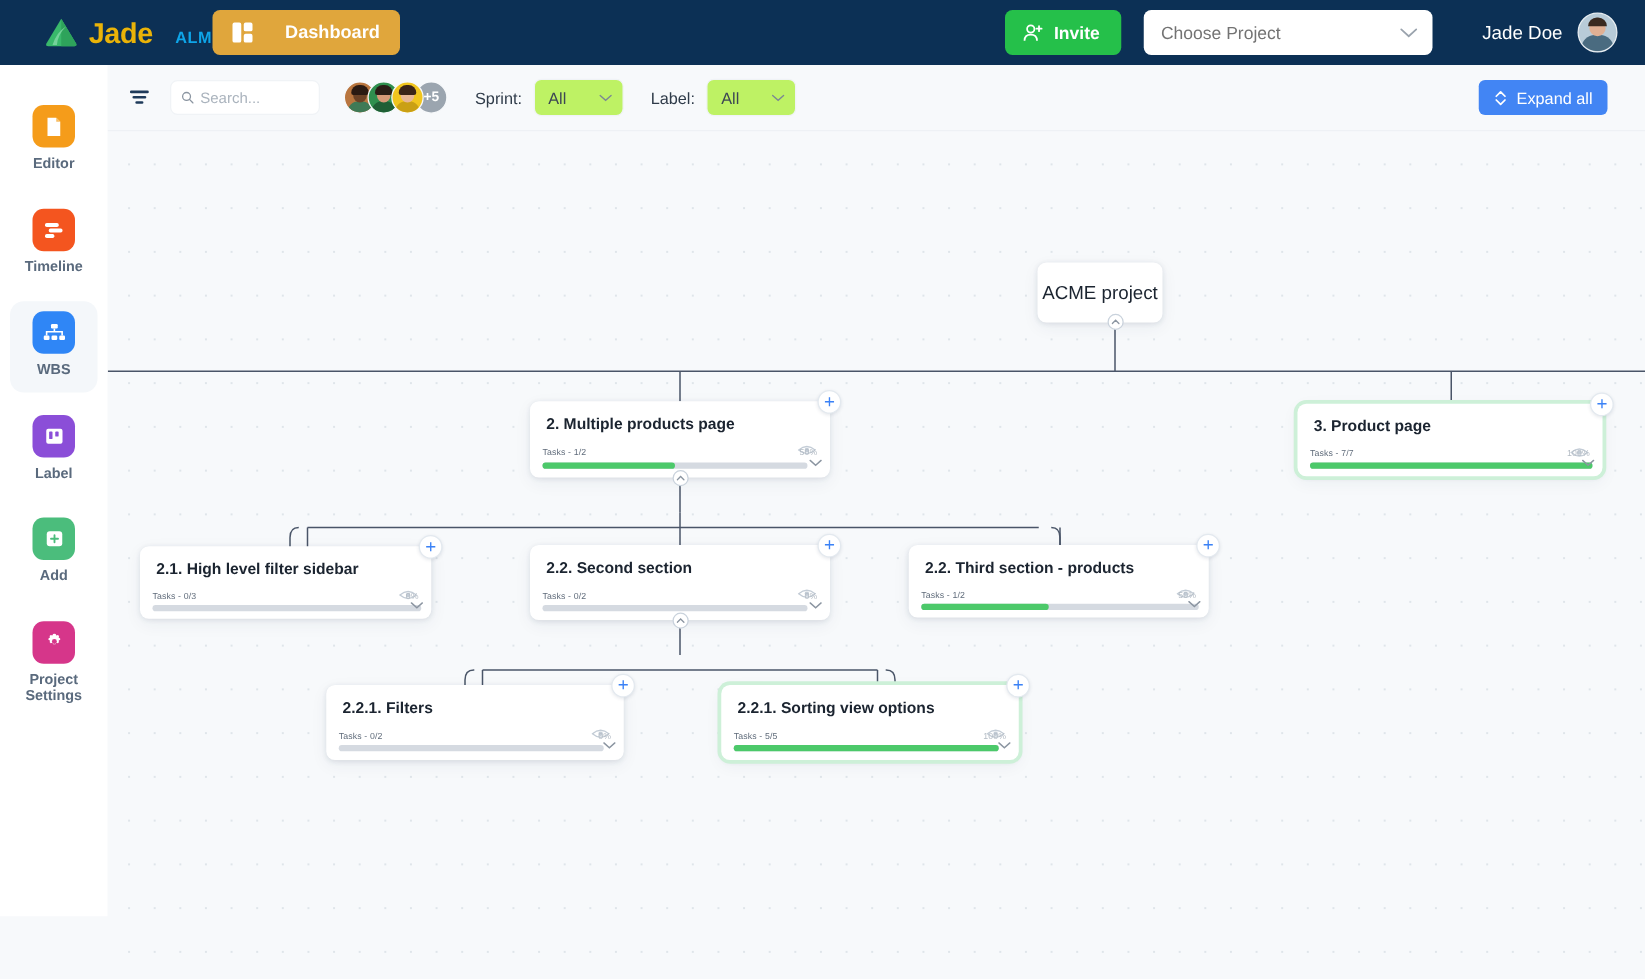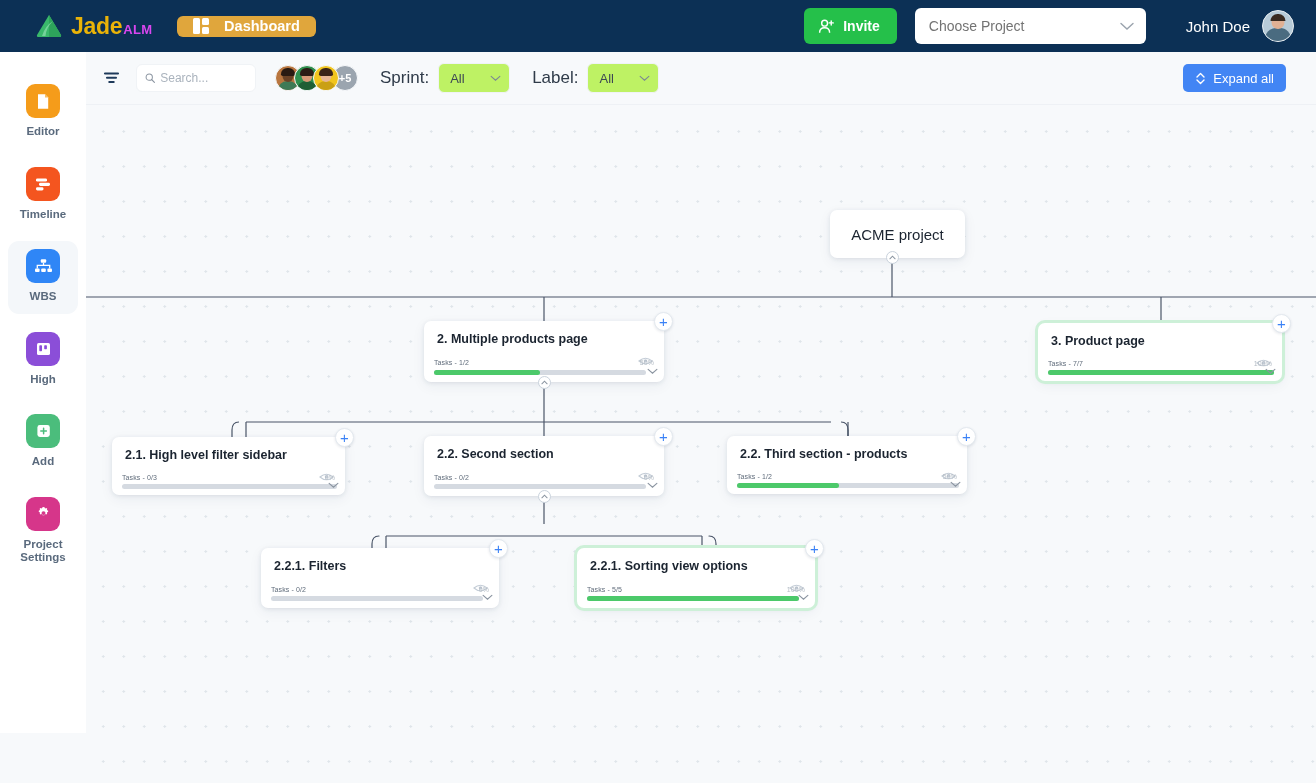--- a/index.html
+++ b/index.html
@@ -16,26 +16,26 @@
     background: #0c3055;
     display: flex; align-items: center;
     z-index: 40;
   }
   .brand { display: flex; align-items: center; margin-left: 36px; }
   .brand-logo { width: 26px; height: 24px; margin-right: 9px; }
   .brand-name {
     color: #eab308; font-size: 23px; letter-spacing: -0.3px; font-weight: 700; text-align: right;
   }
   .brand-suffix {
-    color: #d946ef; font-size: 13px; font-weight: 600; letter-spacing: .4px;
-    margin-left: 1px; align-self: flex-end; padding-bottom: 3px;
+    color: #0ea5e9; font-size: 13px; font-weight: 600; letter-spacing: .4px;
+    margin-left: 18px; align-self: flex-end; padding-bottom: 3px;
   }
   .dash-btn {
-    margin-left: 24px; height: 21px; background: #e0a63c; border-radius: 6px;
-    display: flex; align-items: center; gap: 15px; padding: 0 16px;
+    height: 36px; background: #e0a63c; border-radius: 6px;
+    display: flex; align-items: center; gap: 26px; padding: 0 16px;
     color: #fff; font-size: 14.5px; font-weight: 600; border: none; cursor: pointer;
   }
   .dash-grid { display: grid; grid-template-columns: 7px 7px; grid-template-rows: 7px 7px; gap: 2.5px; }
   .dash-grid i { background: #fff; border-radius: 1.5px; display: block; }
   .dash-grid i.tall { grid-row: span 2; height: 16.5px; }
 
   .topbar-right { margin-left: auto; display: flex; align-items: center; margin-right: 22px; gap: 0; }
   .invite-btn {
     height: 36px; background: #25c04a; border-radius: 6px; color: #fff;
     font-size: 14px; font-weight: 600; display: flex; align-items: center; gap: 8px;
@@ -105,21 +105,21 @@
      width:11px; height:12px; border-radius:50%; }
   .av .h { position:absolute; left:50%; top:1.5px; transform:translateX(-50%);
      width:14px; height:8px; border-radius:7px 7px 2px 2px; }
   .av .b { position:absolute; left:50%; bottom:0; transform:translateX(-50%);
      width:20px; height:9px; border-radius:9px 9px 0 0; }
   .av-more {
     width: 26px; height: 26px; border-radius: 50%; background: #9ba5af; color: #fff;
     font-size: 11px; font-weight: 600; display: flex; align-items: center;
     justify-content: center; border: 1.5px solid #f7f9fb; cursor: pointer;
   }
-  .fl-label { font-size: 17px; color: #2f3b49; margin-left: 22px; }
+  .fl-label { font-size: 13px; color: #2f3b49; margin-left: 22px; }
   .fl-select {
     margin-left: 9px; width: 72px; height: 30px; background: #bef264; border-radius: 6px;
     display: flex; align-items: center; justify-content: space-between;
     padding: 0 8px 0 11px; cursor: pointer; border: 1px solid #f0f3f6;
   }
   .fl-select span { font-size: 13px; color: #3d4754; }
   .expand-btn {
     margin-left: auto; margin-right: 30px; height: 28px; background: #4285f4;
     border-radius: 5px; color: #fff; font-size: 13px; display: flex;
     align-items: center; gap: 7px; padding: 0 12px; border: none; cursor: pointer;
@@ -213,21 +213,21 @@
       <span>Invite</span>
     </button>
 
     <div class="choose-project">
       <span class="cp-text">Choose Project</span>
       <svg width="14" height="9" viewBox="0 0 14 9">
         <path d="M1 1.5 L7 7 L13 1.5" fill="none" stroke="#9aa3ad" stroke-width="1.4" stroke-linecap="round"></path>
       </svg>
     </div>
 
-    <span class="user-name">John Doe</span>
+    <span class="user-name">Jade Doe</span>
     <div class="avatar-me">
       <div class="body"></div>
         <div class="face"></div>
         <div class="hair"></div>
     </div>
   </div>
 </div>
 
 <nav class="rail">
 
@@ -266,21 +266,21 @@
   </div>
 
   <div class="rail-item">
     <div class="rail-ico" style="background:#8b4ed8">
       <svg width="17" height="16" viewBox="0 0 17 16">
         <rect x="2" y="2" width="13" height="12" rx="1.6" fill="#fff"></rect>
         <rect x="4.3" y="4.2" width="2.7" height="6" rx=".7" fill="#8b4ed8"></rect>
         <rect x="9.2" y="4.2" width="2.7" height="4" rx=".7" fill="#8b4ed8"></rect>
       </svg>
     </div>
-    <div class="rail-label">High</div>
+    <div class="rail-label">Label</div>
   </div>
 
   <div class="rail-item">
     <div class="rail-ico" style="background:#4bbd7c">
       <svg width="17" height="16" viewBox="0 0 17 16">
         <rect x="2.4" y="2" width="12.4" height="12" rx="2.4" fill="#fff"></rect>
         <path d="M8.6 5.2v5.6M5.8 8h5.6" stroke="#4bbd7c" stroke-width="1.5" stroke-linecap="round"></path>
       </svg>
     </div>
     <div class="rail-label">Add</div>
@@ -383,21 +383,21 @@
         <path d="M300 431 H616"></path>
         <path d="M300 431 V443"></path>
         <path d="M616 431 V443"></path>
       </g>
       <g fill="none" stroke="#4a5568" stroke-width="1.2" stroke-linecap="round">
         <path d="M293 431 q-7 0 -7 8 v6"></path>
         <path d="M623 431 q7 0 7 8 v6"></path>
       </g>
     </svg>
 
-    <div class="node node-root" style="left:744px; top:105px; width:135px; height:48px;">
+    <div class="node node-root" style="left:744px; top:105px; width:100px; height:48px;">
       <span>ACME project</span>
     </div>
     <div class="collapse-knob" style="left:800px; top:146px;">
       <svg width="7" height="5" viewBox="0 0 8 5">
           <path d="M1 4l3-3 3 3" fill="none" stroke="#8b95a1" stroke-width="1.2" stroke-linecap="round"></path>
         </svg>
     </div>
 
     <div class="node" style="left:338px; top:216px; width:240px; height:61px;">
       <div class="node-title">2. Multiple products page</div>

